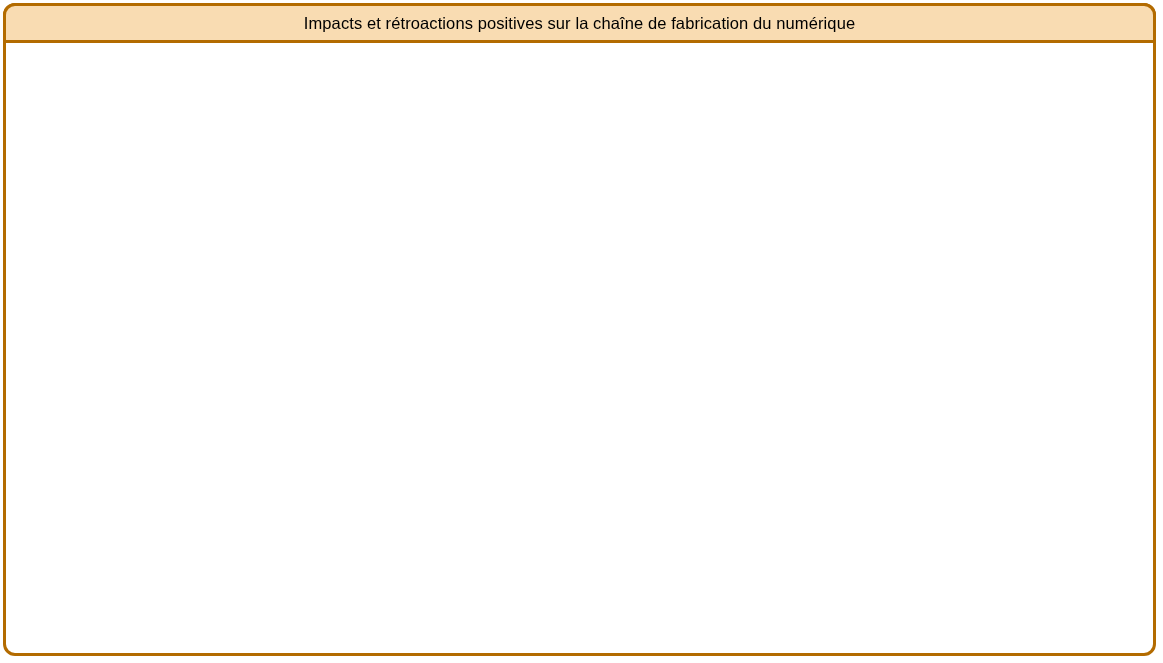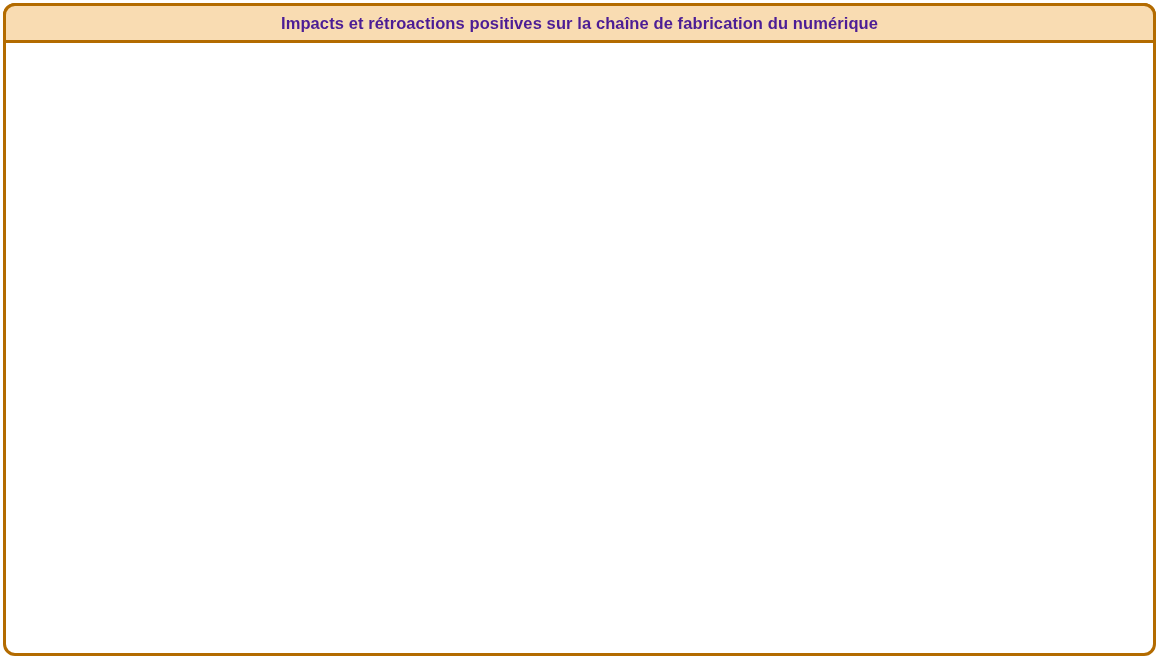--- a/index.html
+++ b/index.html
@@ -37,22 +37,22 @@
     box-sizing: border-box;
     background: #f9dcb2;
     border: 3px solid #b36b00;
     border-radius: 12px 12px 0 0;
     display: flex;
     align-items: center;
     justify-content: center;
   }
   #title-text {
     font-size: 16.5px;
-    font-weight: bold;
-    color: #4c1d95;
+    font-weight: normal;
+    color: #000000;
     letter-spacing: 0.1px;
   }
   svg#canvas {
     position: absolute;
     left: 0;
     top: 0;
     width: 1163px;
     height: 663px;
   }
   .nodebox {

